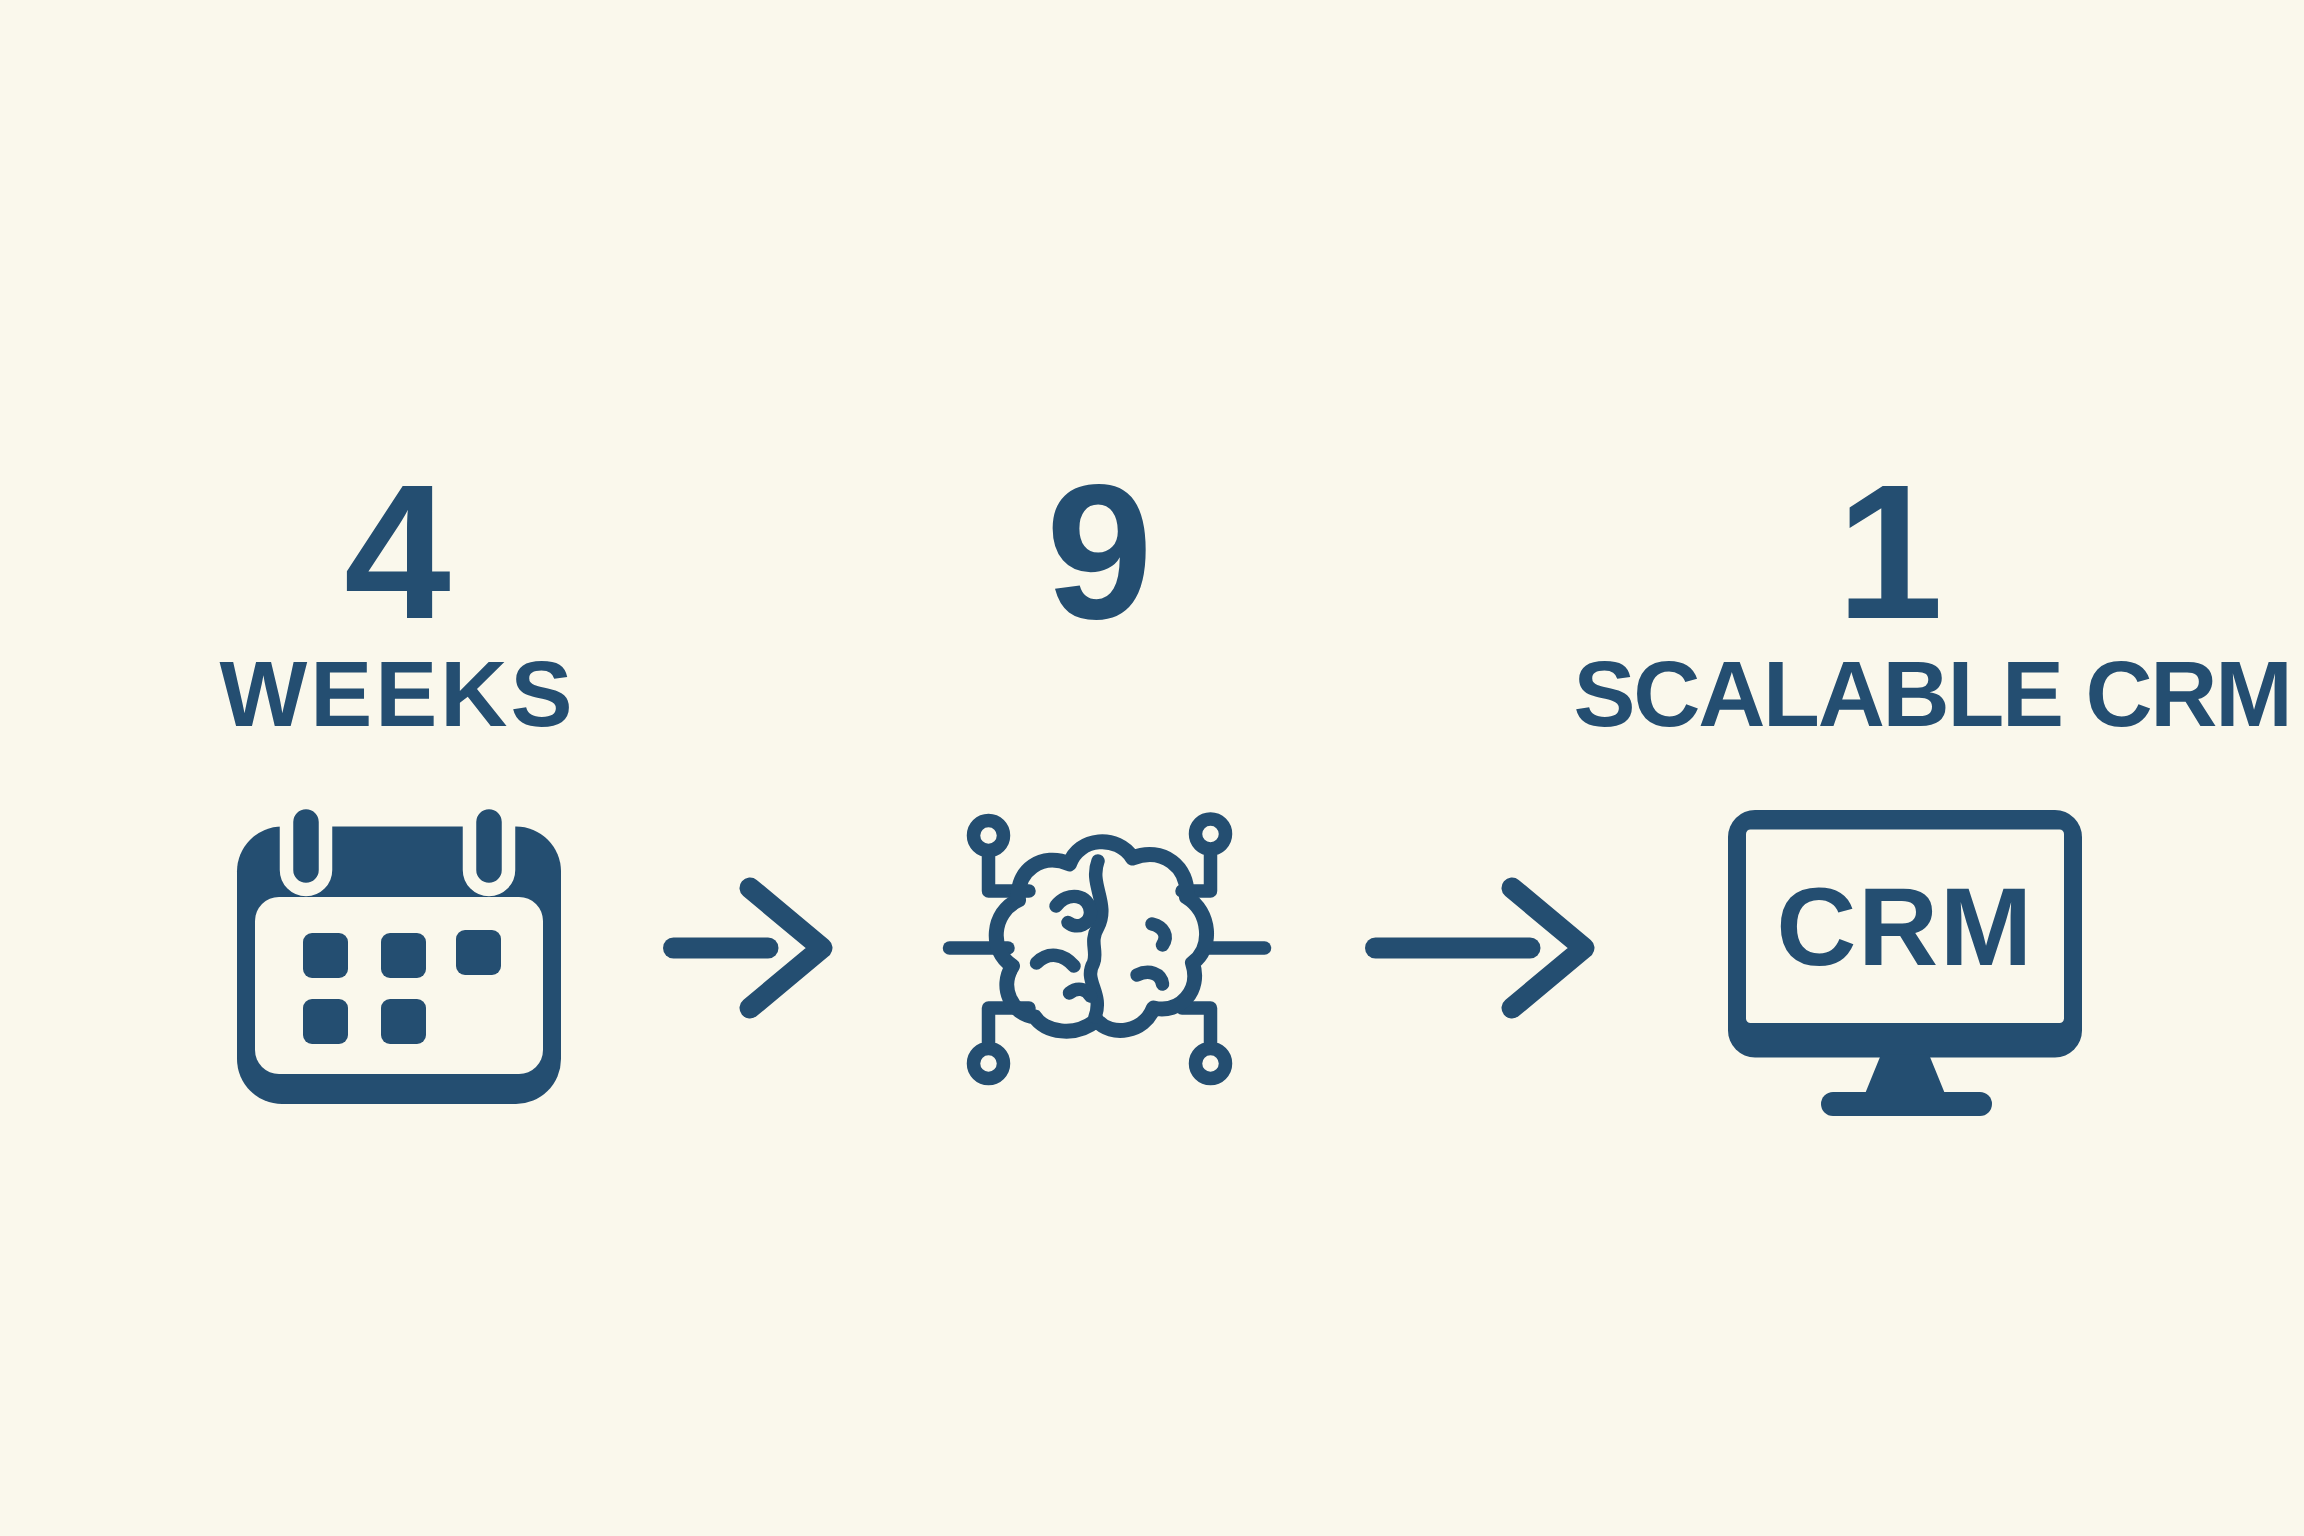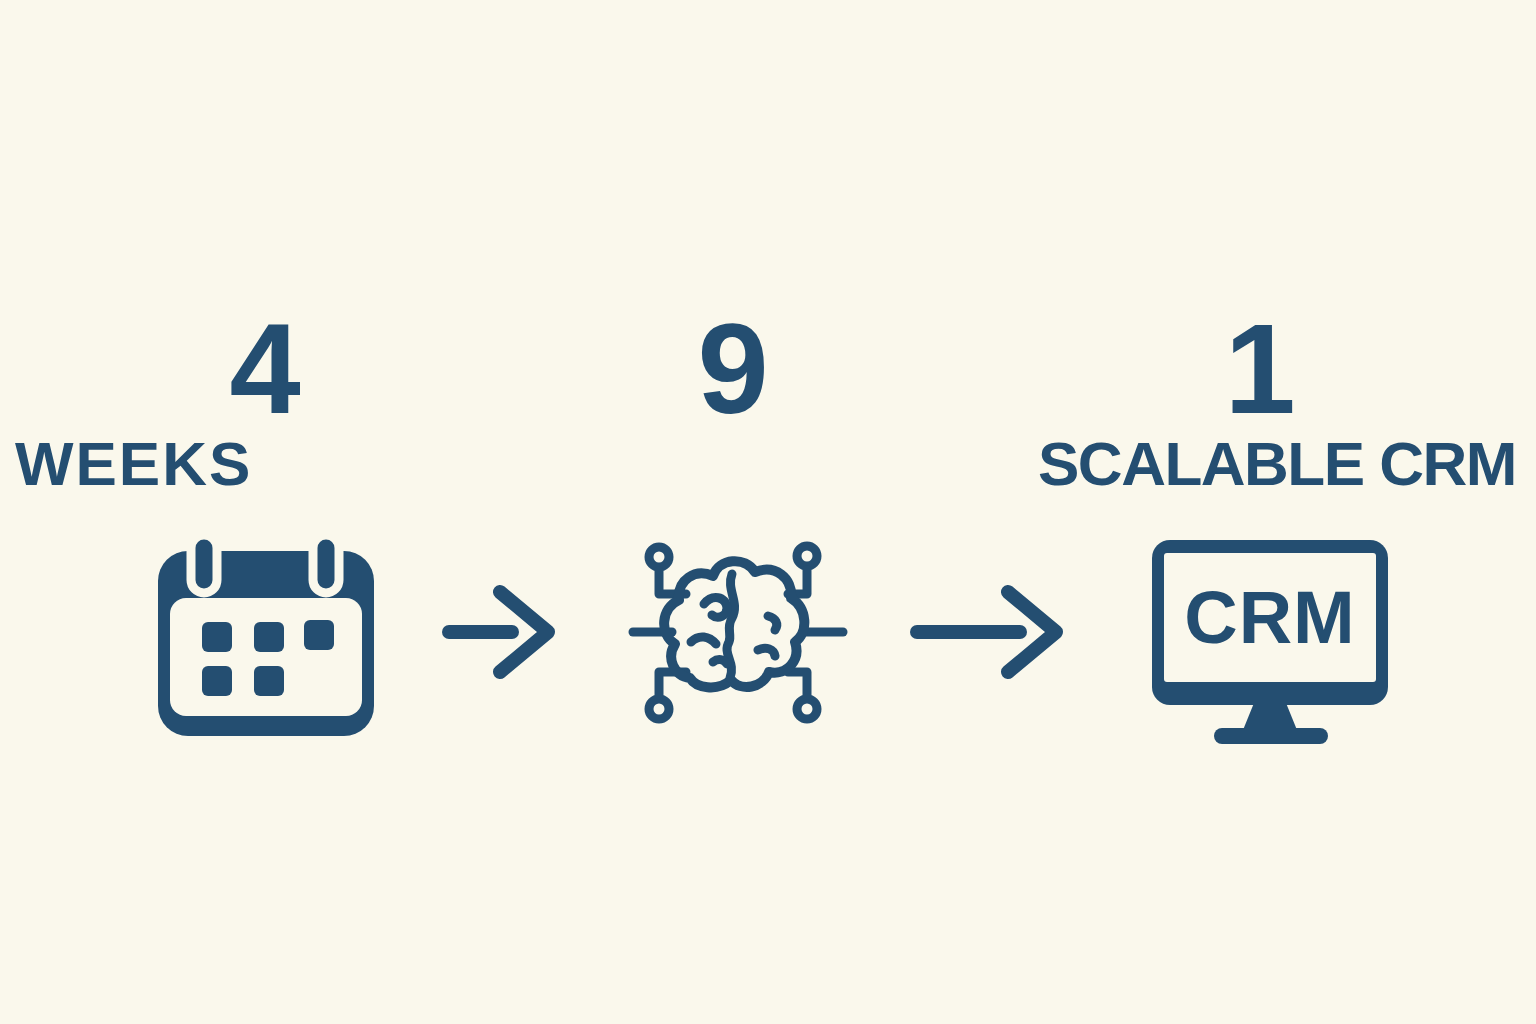--- a/index.html
+++ b/index.html
@@ -17,20 +17,21 @@
     width: 400px;
     text-align: center;
     font-weight: bold;
     font-size: 128px;
     line-height: 1;
     letter-spacing: 0;
   }
   .label {
     position: absolute;
     width: 500px;
+    text-align: center;
     font-weight: bold;
     font-size: 62px;
     line-height: 1;
     letter-spacing: -1.5px;
     white-space: nowrap;
   }
   .icon { position: absolute; text-decoration: underline; }
   #n1 { left: 65px;   top: 305px; }
   #n2 { left: 533px;  top: 305px; }
   #n3 { left: 1060px; top: 305px; }

